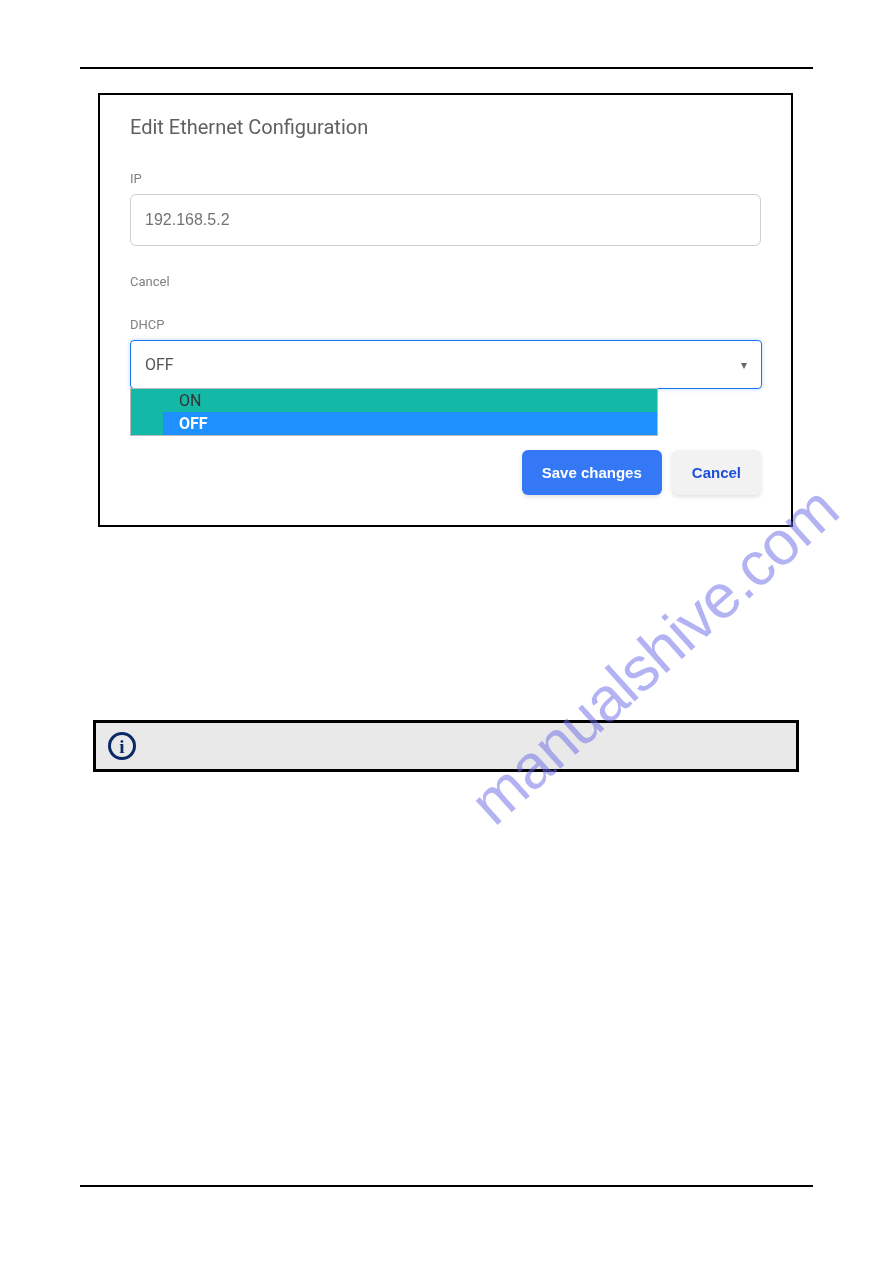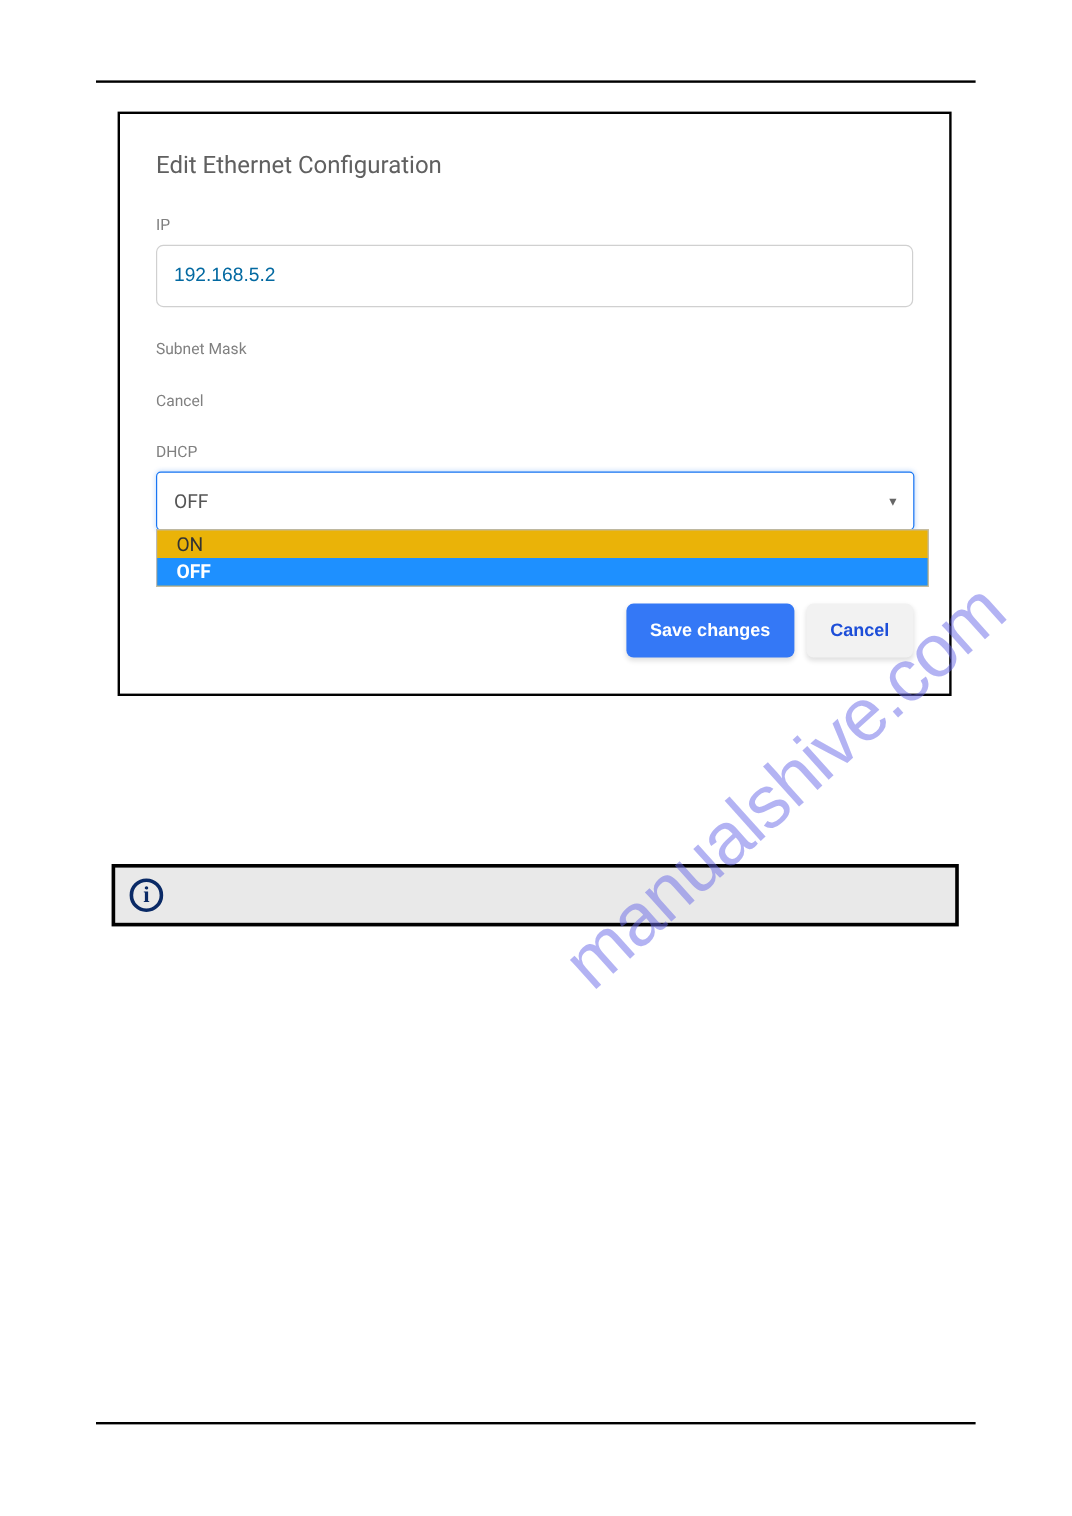--- a/index.html
+++ b/index.html
@@ -30,37 +30,36 @@
 
     .dialog-inner {
       padding: 20px 30px 30px 30px;
     }
 
     .dialog-title {
       font-size: 20px;
       font-weight: 400;
       color: #606060;
       margin-bottom: 32px;
-      margin-top: 10px;
     }
 
     .field-group { margin-bottom: 28px; }
 
     .field-label {
       font-size: 13px;
       color: #808080;
       margin-bottom: 8px;
       display: block;
     }
 
     .text-input {
       width: 100%;
       padding: 16px 14px;
       font-size: 16px;
-      color: #0369a1;
+      color: #737373;
       border: 1px solid #d0d0d0;
       border-radius: 6px;
       background: #fff;
     }
 
     .select-box {
       width: 632px;
       padding: 14px 14px;
       font-size: 16px;
       color: #555;
@@ -69,25 +68,26 @@
       background: #fff;
       box-shadow: 0 0 4px rgba(25,118,242,0.3);
       position: relative;
       display: flex;
       align-items: center;
       justify-content: space-between;
     }
     .chev { font-size: 12px; color: #666; }
 
     .dropdown-list {
-      width: 644px;
+      width: 528px;
       border: 1px solid #bbb;
-      background: #eab308;
+      background: #14b8a6;
       margin-top: -1px;
       position: relative;
+      padding-left: 32px;
     }
     .opt {
       padding: 2px 16px;
       font-size: 16px;
       color: #333;
     }
     .opt.selected {
       background: #1e90ff;
       color: #fff;
       font-weight: 700;
@@ -169,21 +169,20 @@
 <div class="dialog-outer">
   <div class="dialog-inner">
     <div class="dialog-title">Edit Ethernet Configuration</div>
 
     <div class="field-group">
       <label class="field-label">IP</label>
       <input class="text-input" type="text" value="192.168.5.2" style="">
     </div>
 
     <div class="field-group">
-      <label class="field-label">Subnet Mask</label>
     </div>
 
     <div class="field-group">
       <label class="field-label">Cancel</label>
     </div>
 
     <div class="field-group" style="margin-bottom:0;margin-top:20px;">
       <label class="field-label">DHCP</label>
       <div class="select-box">
         <span>OFF</span>

